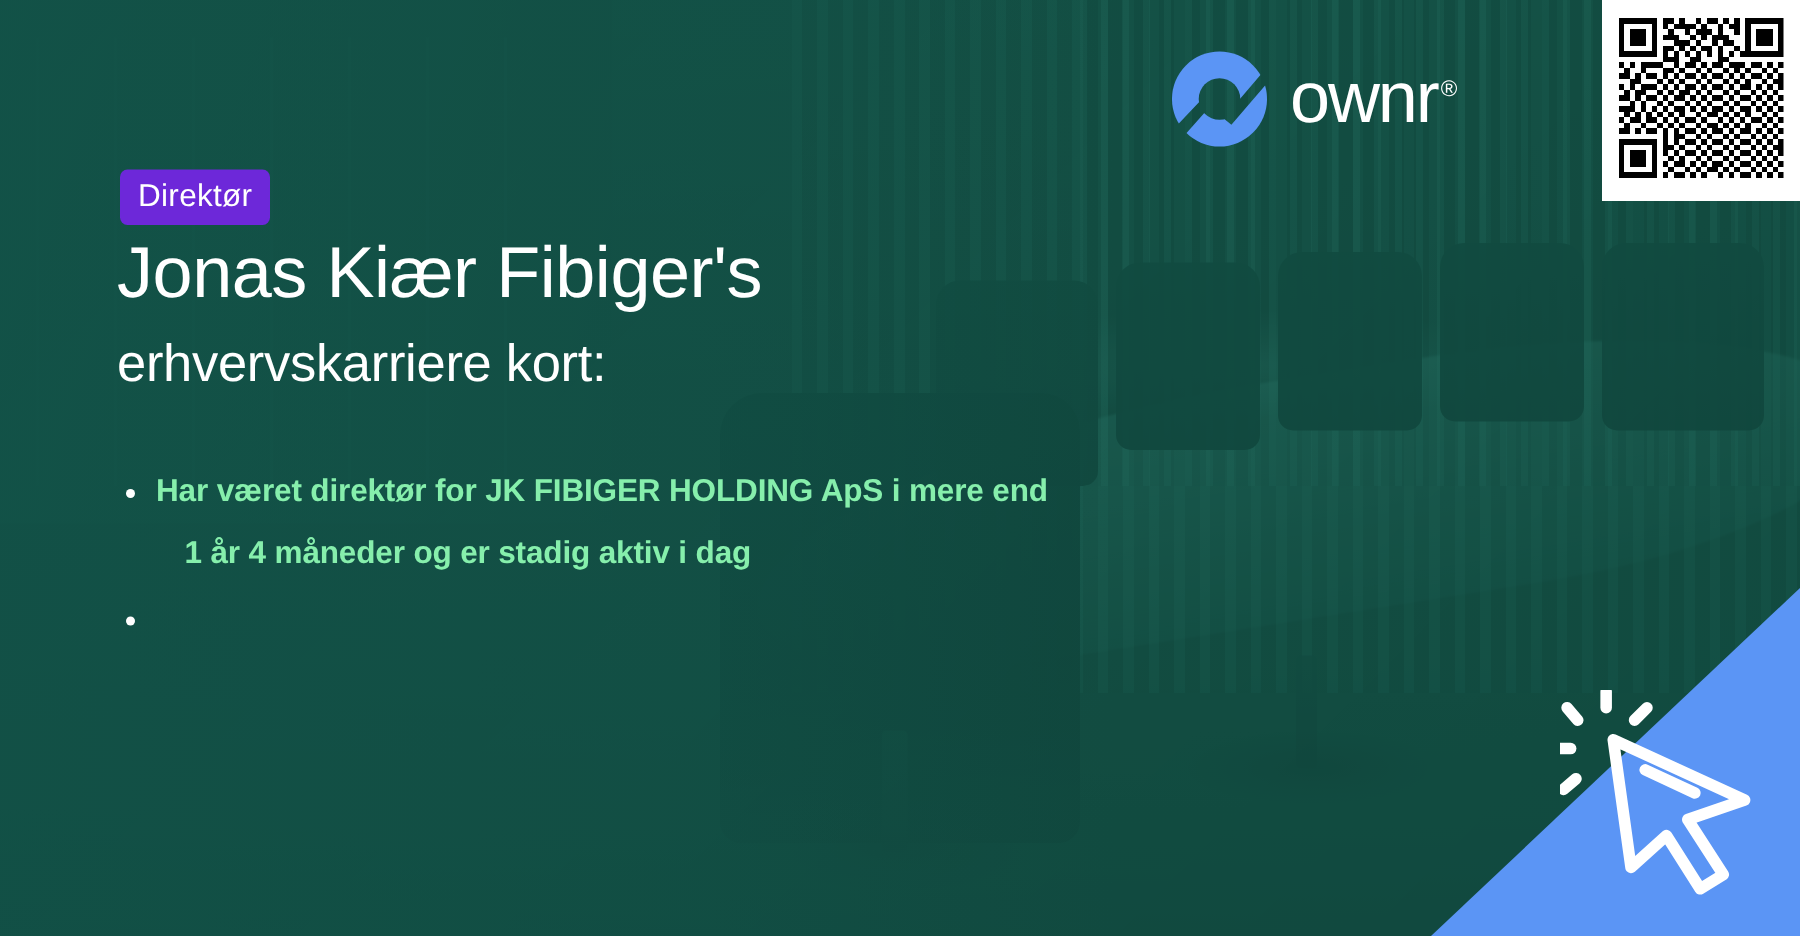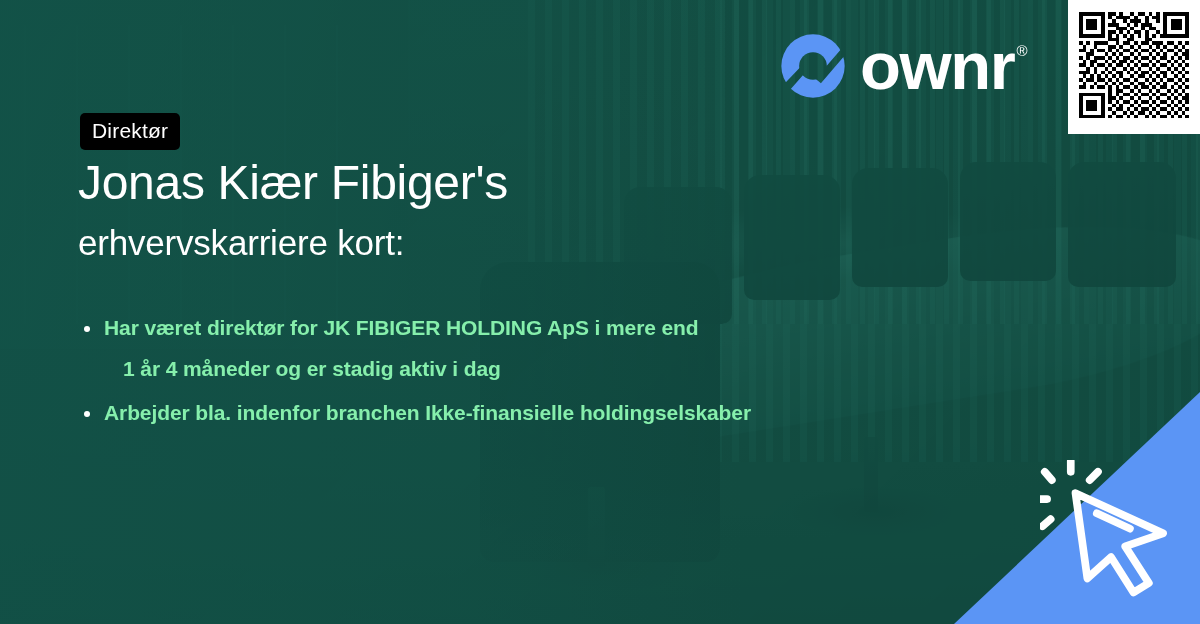--- a/index.html
+++ b/index.html
@@ -164,21 +164,21 @@
   
   .content {
     position: absolute;
     inset: 0;
   }
 
   .badge {
     position: absolute;
     left: 80px;
     top: 113px;
-    background: #000000;
+    background: #6d28d9;
     color: #ffffff;
     font-size: 21px;
     line-height: 1;
     padding: 7px 12px 9px 12px;
     border-radius: 5px;
     letter-spacing: .2px;
   }
 
   .headline {
     position: absolute;
@@ -240,22 +240,22 @@
     align-items: center;
     gap: 14px;
   }
   .logo .mark { width: 66px; height: 66px; display: block; }
   .logo .wordmark {
     display: flex;
     align-items: flex-start;
     color: #ffffff;
   }
   .logo .wordmark .word {
-    font-size: 67px;
-    font-weight: bold;
+    font-size: 48px;
+    font-weight: normal;
     line-height: .92;
     letter-spacing: -1.4px;
   }
   .logo .wordmark .reg {
     font-size: 15px;
     line-height: 1;
     margin-top: 8px;
     margin-left: 2px;
   }
 
@@ -341,21 +341,20 @@
     </div>
 
     <div class="facts">
       <div class="fact">
         <span class="dot"></span>
         <span>Har været direktør for JK FIBIGER HOLDING ApS i mere end</span>
         <span class="cont">1 år 4 måneder og er stadig aktiv i dag</span>
       </div>
       <div class="fact">
         <span class="dot"></span>
-        <span>Arbejder bla. indenfor branchen Ikke-finansielle holdingselskaber</span>
       </div>
     </div>
 
     <div class="logo">
       <svg class="mark" viewBox="0 0 100 100" aria-hidden="true">
         <defs>
           <mask id="swirlMask">
             <rect x="0" y="0" width="100" height="100" fill="#fff"></rect>
             <circle cx="50" cy="50" r="21" fill="#000"></circle>
             <path d="M 2 82 L 40 42 L 62 60 L 98 18 L 98 34 L 62 76 L 40 58 L 10 92 Z" fill="#000"></path>

